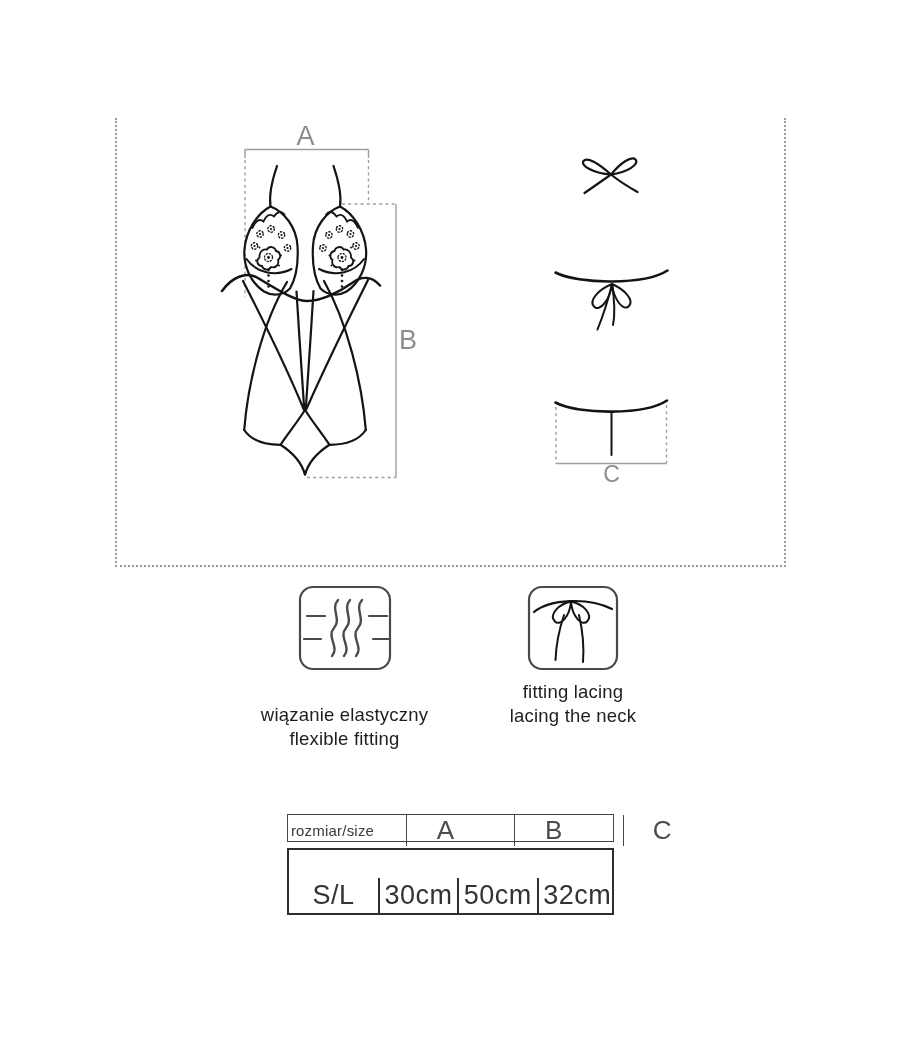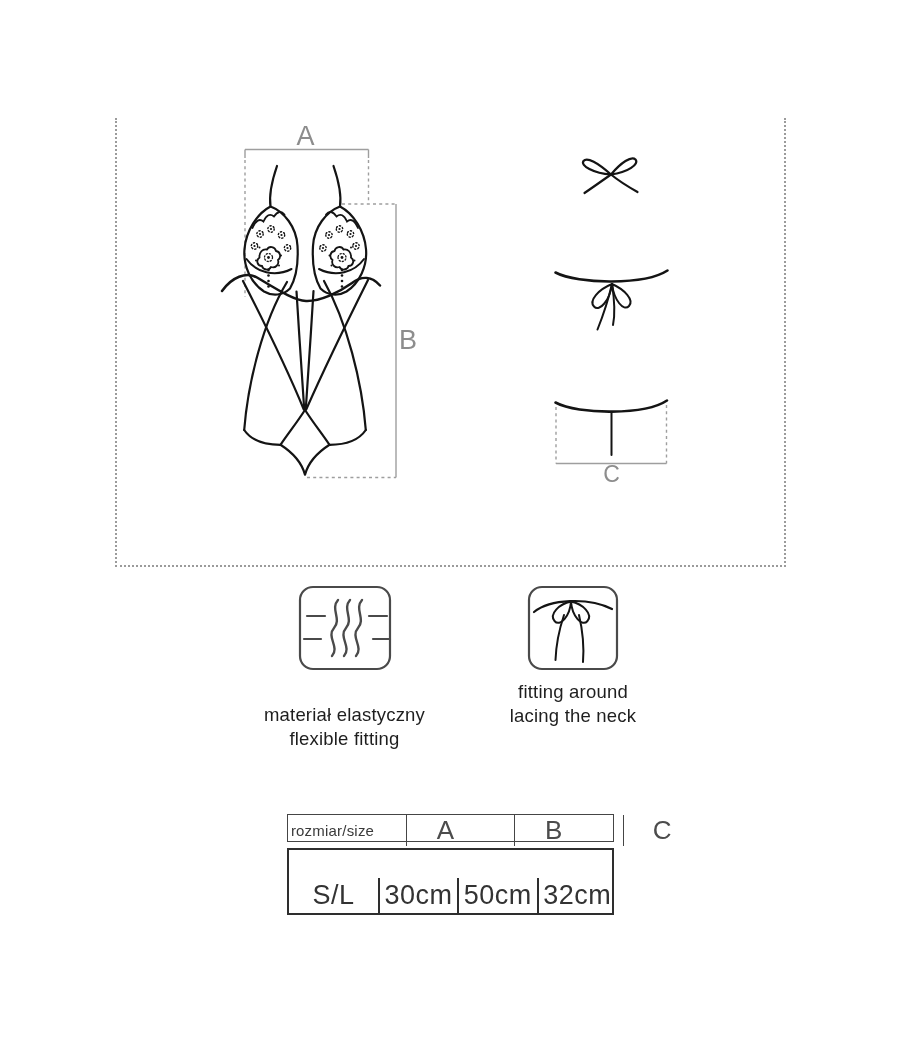--- a/index.html
+++ b/index.html
@@ -165,40 +165,40 @@
         </g>
         <g stroke-width="2.2">
           <path d="M 9,31 H 27"></path>
             <path d="M 6,54 H 23"></path>
           <path d="M 71,31 H 89"></path>
             <path d="M 75,54 H 92"></path>
         </g>
       </g>
     </svg>
     <div class="caption">
-      <div>materiał elastyczny</div>
+      <div>wiązanie elastyczny</div>
       <div>flexible fitting</div>
     </div>
   </div>
 
   <div class="feature feature-2">
     <svg width="92" height="86" viewBox="0 0 92 86" aria-hidden="true">
       <g fill="none" stroke="#4a4a4a" stroke-linecap="round">
         <rect x="2" y="2" width="88" height="82" rx="13" stroke-width="2.2"></rect>
         <path d="M 7,27 C 23,14 61,12 85,24" stroke-width="2.2" stroke="#141414"></path>
         <g stroke-width="2" stroke="#141414">
           <path d="M 44,16.5 C 32,19 22,29 27.5,36 C 33,42.5 43,31 44,16.5"></path>
           <path d="M 44,16.5 C 56,19 66,29 60.5,36 C 55,42.5 45,31 44,16.5"></path>
           <path d="M 37,30 C 32,45 29,62 28.5,75"></path>
           <path d="M 52,30 C 56,47 57,64 56,77"></path>
         </g>
       </g>
     </svg>
     <div class="caption">
-      <div>fitting around</div>
+      <div>fitting lacing</div>
       <div>lacing the neck</div>
     </div>
   </div>
 
   <div class="t-header">
     <div class="cell small">rozmiar/size</div>
     <div class="cell abc">A</div>
     <div class="cell abc">B</div>
     <div class="cell abc">C</div>
   </div>

